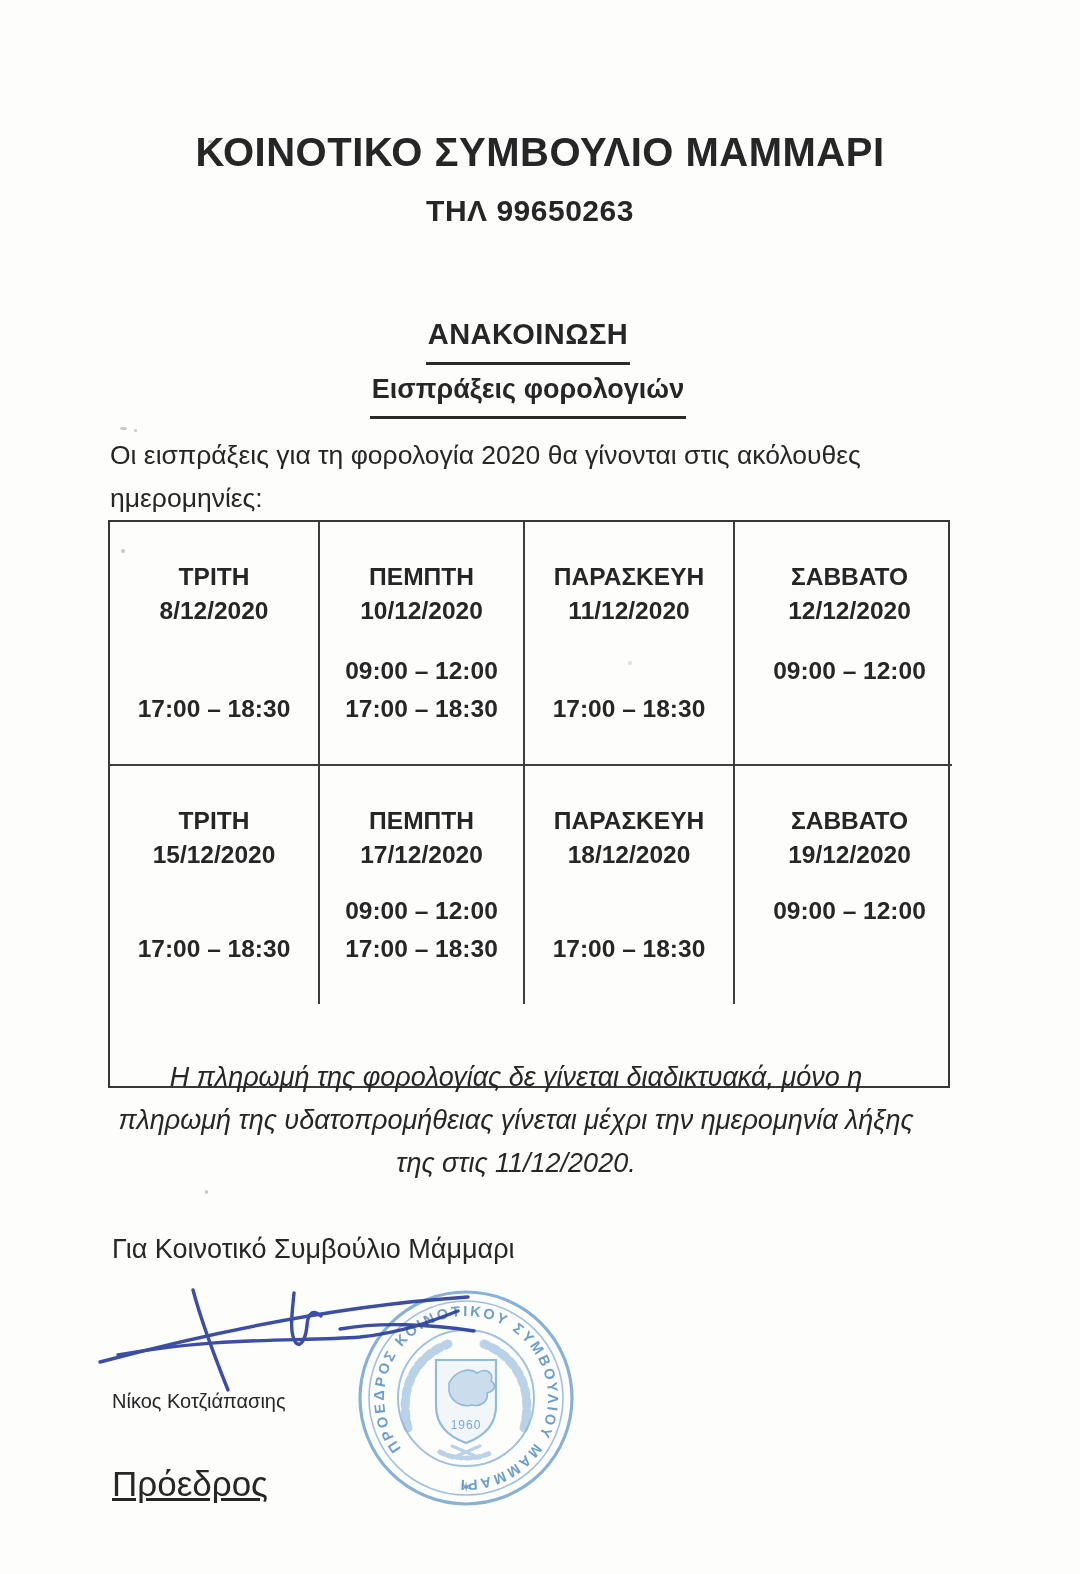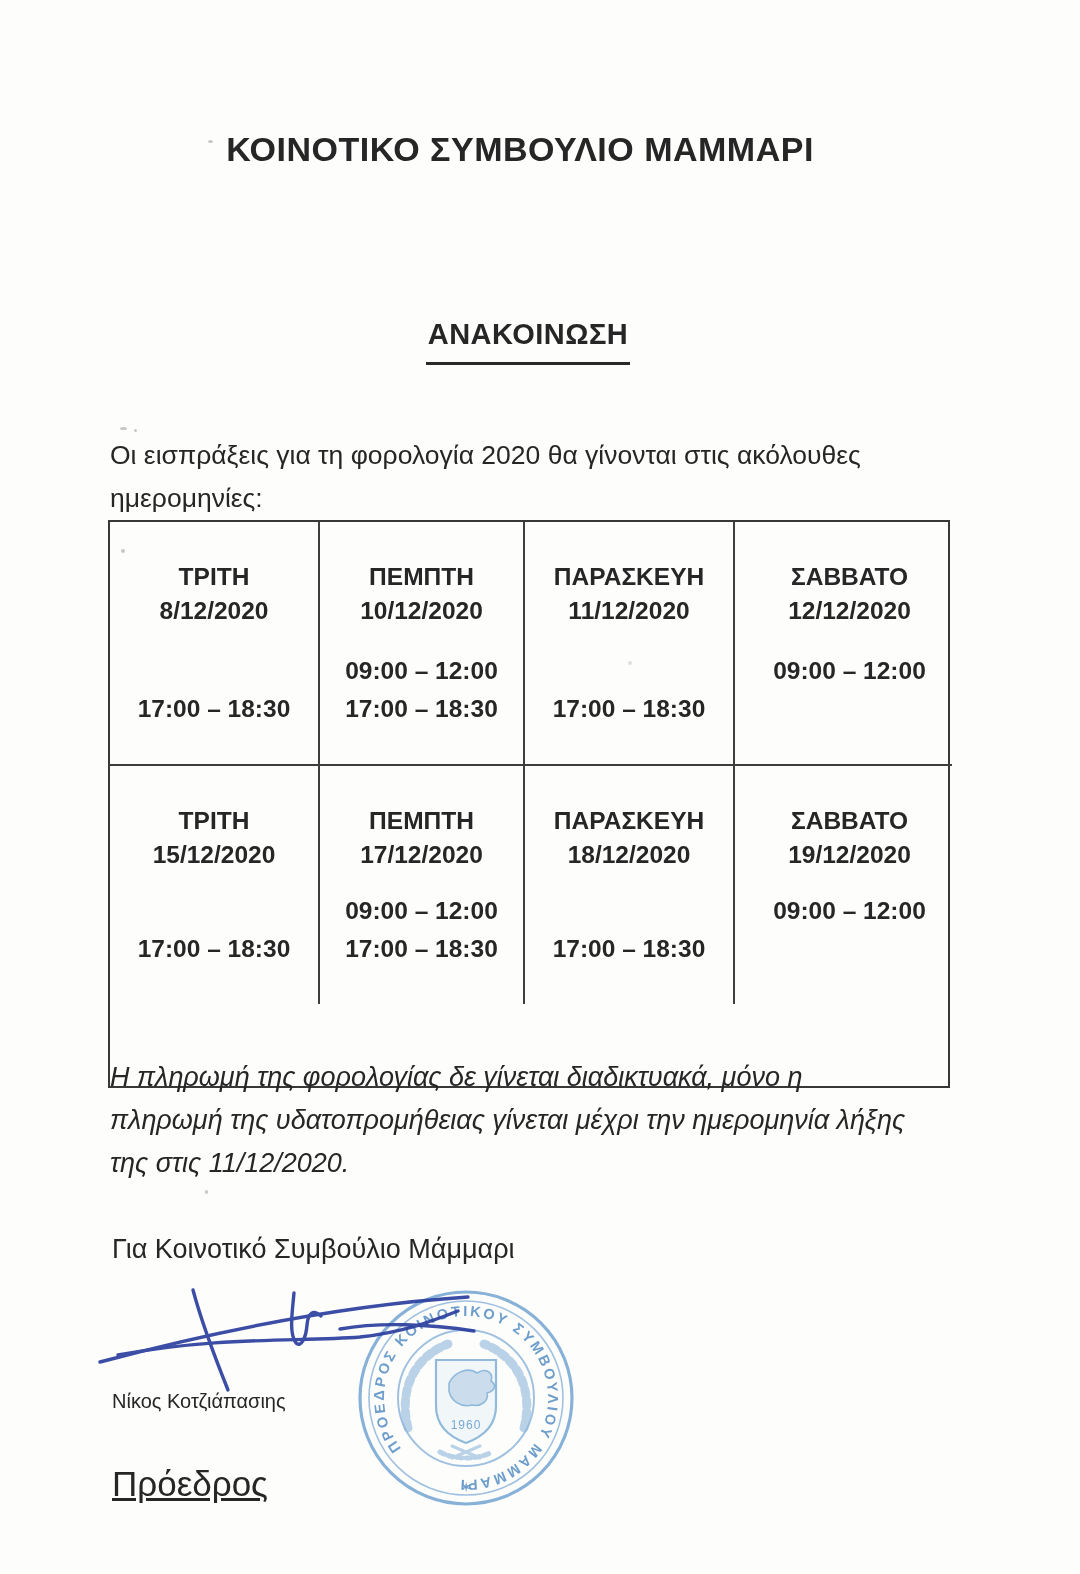--- a/index.html
+++ b/index.html
@@ -9,21 +9,21 @@
     width:1080px;height:1574px;
     margin:0 auto;
     background:#fdfdfc;
     font-family:"Liberation Sans", sans-serif;
     color:#262626;
     overflow:hidden;
   }
   
   .org-name{
     position:absolute;top:130px;left:0;width:1040px;
-    text-align:center;font-size:34px;font-weight:bold;letter-spacing:.5px;
+    text-align:center;font-size:40px;font-weight:bold;letter-spacing:.5px;padding-left:20px;
   }
   .phone-line{
     position:absolute;top:194px;left:0;width:1060px;
     text-align:center;font-size:30px;font-weight:bold;letter-spacing:.5px;
   }
   .heading{
     position:absolute;top:318px;left:0;width:1056px;text-align:center;
     font-size:29px;font-weight:bold;letter-spacing:.5px;
   }
   .heading span, .subheading span{
@@ -59,40 +59,44 @@
     font-size:24.5px;line-height:34px;white-space:nowrap;
   }
   .cell-times{
     margin-top:auto;margin-bottom:36px;text-align:right;font-weight:bold;
     font-size:24.5px;line-height:38px;
   }
   .time-line{min-height:38px;white-space:nowrap;}
   
   .note{
     position:absolute;top:1056px;left:110px;width:812px;
-    font-size:27px;line-height:43px;font-style:italic;
+    font-size:27px;line-height:43px;font-style:italic;text-align:center;
   }
   .closing{position:absolute;top:1234px;left:112px;font-size:27px;}
   .signer-name{position:absolute;top:1390px;left:112px;font-size:20px;}
   .signer-role{position:absolute;top:1464px;left:112px;font-size:35px;text-decoration:underline;}
   
   .stamp-svg{position:absolute;left:336px;top:1266px;}
   .signature-svg{position:absolute;left:70px;top:1258px;}
   
   .speck{position:absolute;background:#9a9a9a;border-radius:50%;opacity:.55;}
 </style>
 </head>
 <body>
 
 <div class="page">
 
   <div class="org-name">ΚΟΙΝΟΤΙΚΟ ΣΥΜΒΟΥΛΙΟ ΜΑΜΜΑΡΙ</div>
+  <div class="phone-line">ΤΗΛ 99650263</div>
 
   <div class="heading">
     <span>ΑΝΑΚΟΙΝΩΣΗ</span>
+  </div>
+  <div class="subheading">
+    <span>Εισπράξεις φορολογιών</span>
   </div>
 
   <div class="intro">Οι εισπράξεις για τη φορολογία 2020 θα γίνονται στις ακόλουθες ημερομηνίες:</div>
 
   <div class="sched">
 
     <div class="cell">
       <div class="cell-head">
         <div>ΤΡΙΤΗ</div>
         <div>8/12/2020</div>

